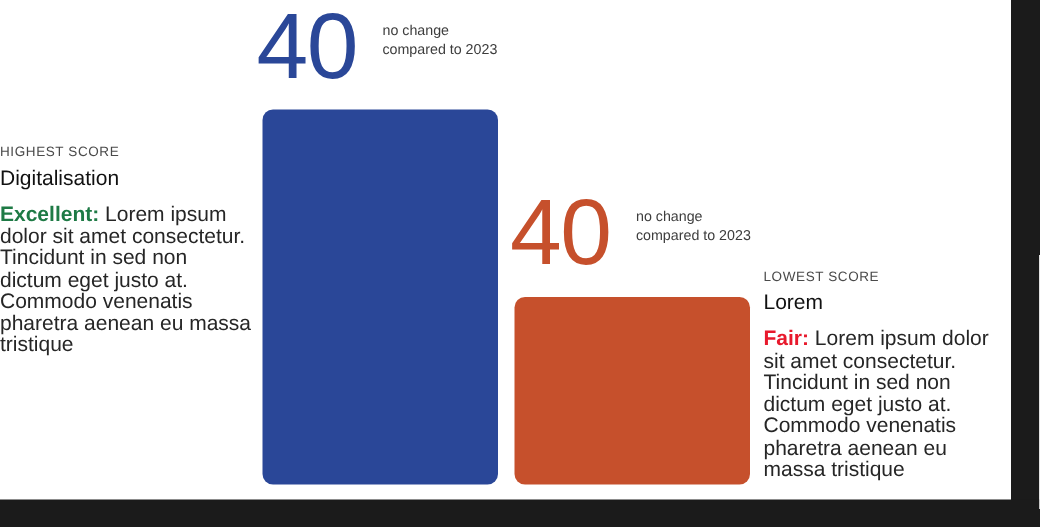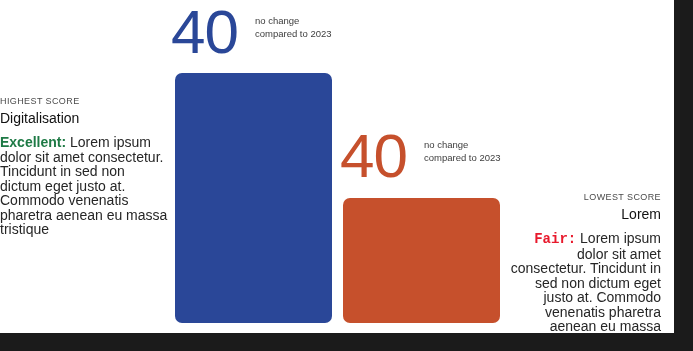--- a/index.html
+++ b/index.html
@@ -94,23 +94,23 @@
   
   .block { position: absolute; }
   .block-left {
     left: 0px;
     top: 96px;
     width: 169px;
     text-align: left;
   }
   .block-right {
     left: 509px;
-    top: 192px;
+    top: 179px;
     width: 152px;
-    text-align: right;
+    text-align: left;
   }
   .kicker {
     font-size: 9px;
     letter-spacing: 0.4px;
     color: #4a4a4a;
     margin: 0 0 4px 0;
     text-transform: uppercase;
   }
   .heading {
     font-size: 14px;
@@ -119,21 +119,21 @@
     margin: 0 0 9px 0;
   }
   .body-text {
     font-size: 14px;
     line-height: 14.5px;
     color: #262626;
     margin: 0;
   }
   .rating { font-weight: bold; }
   .rating-excellent { color: #1e7a45; }
-  .rating-fair { color: #e8192c; font-family: Liberation Mono, monospace; }
+  .rating-fair { color: #e8192c; }
 </style>
 </head>
 <body>
 
 <div class="screen">
 
   <div class="canvas">
 
     <div class="bar bar-blue"></div>
 

